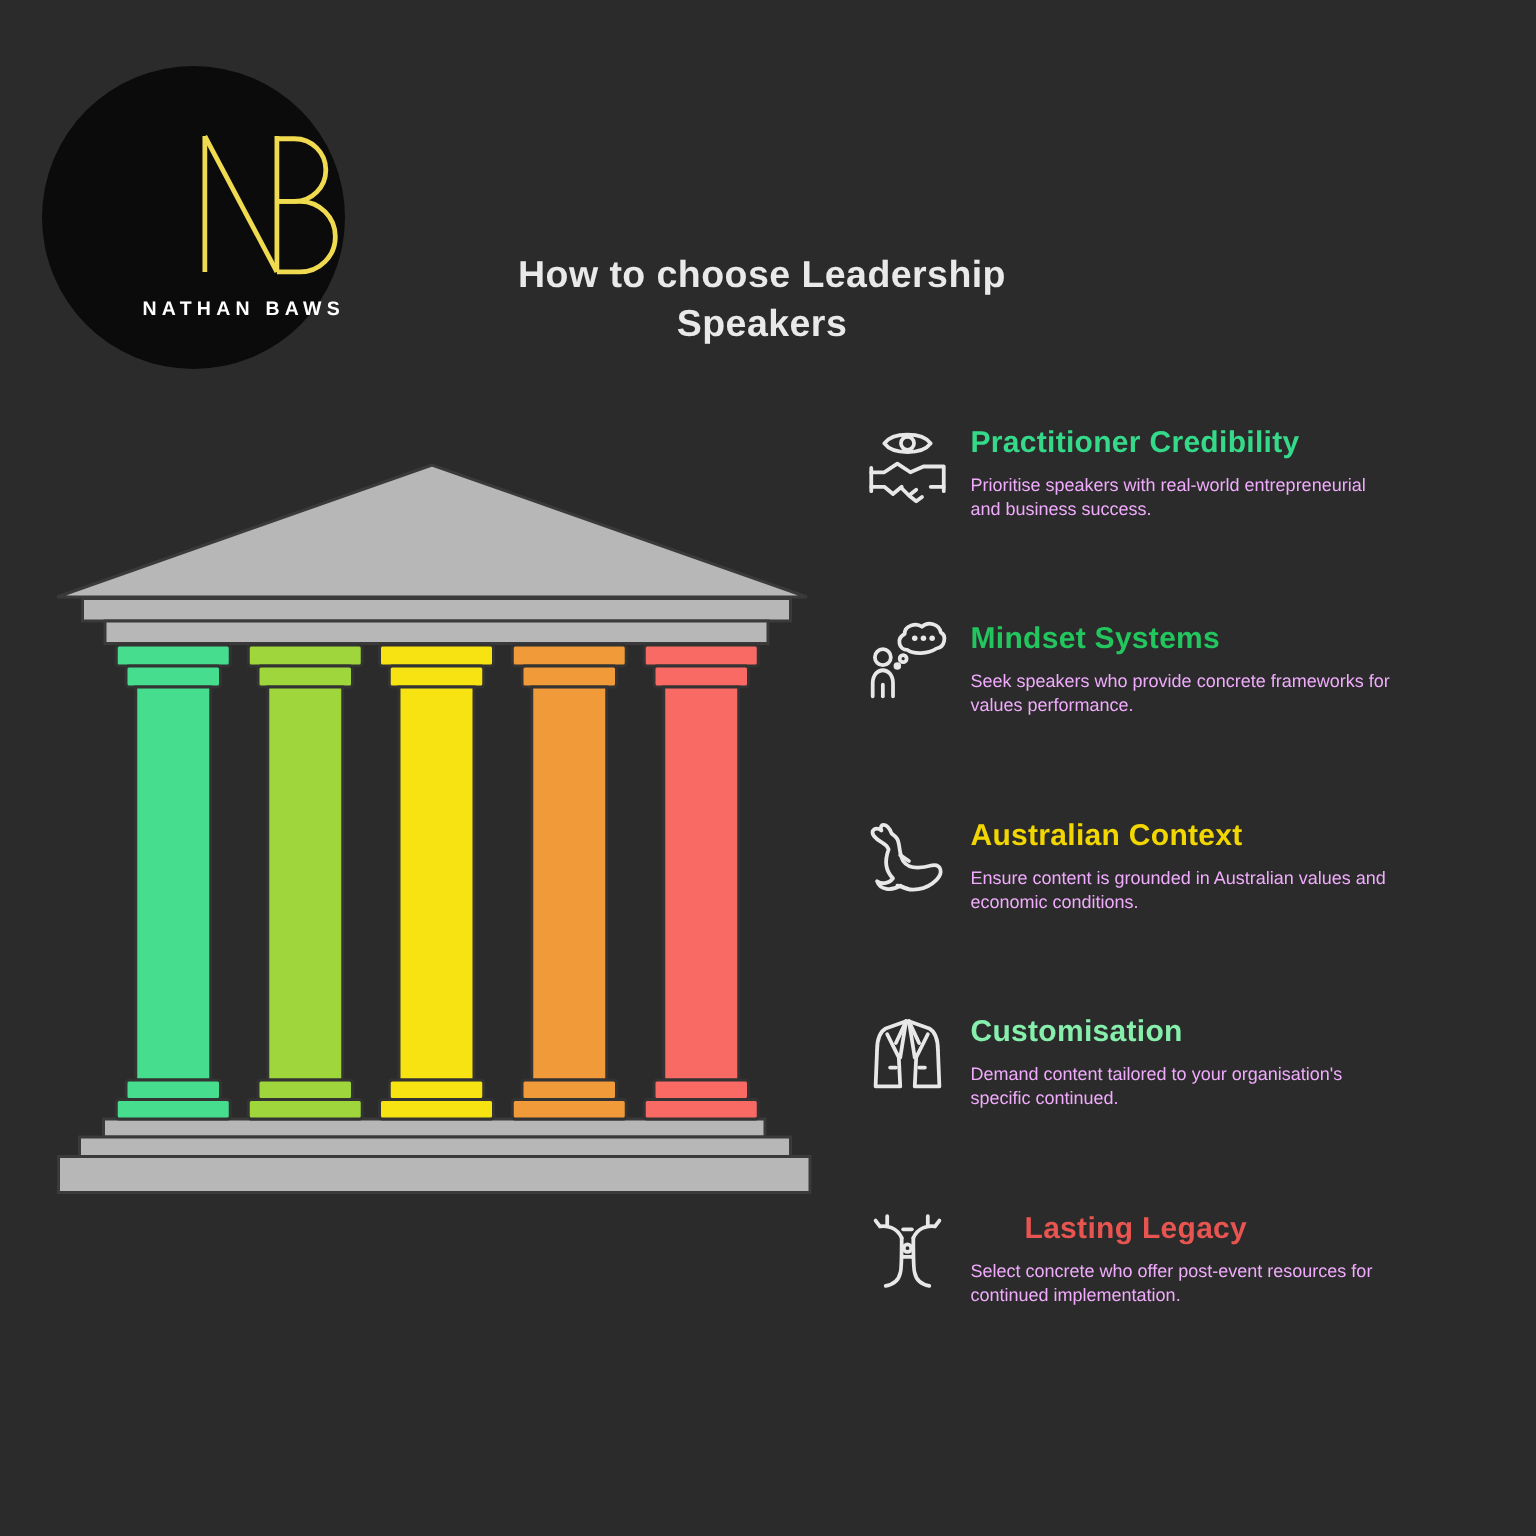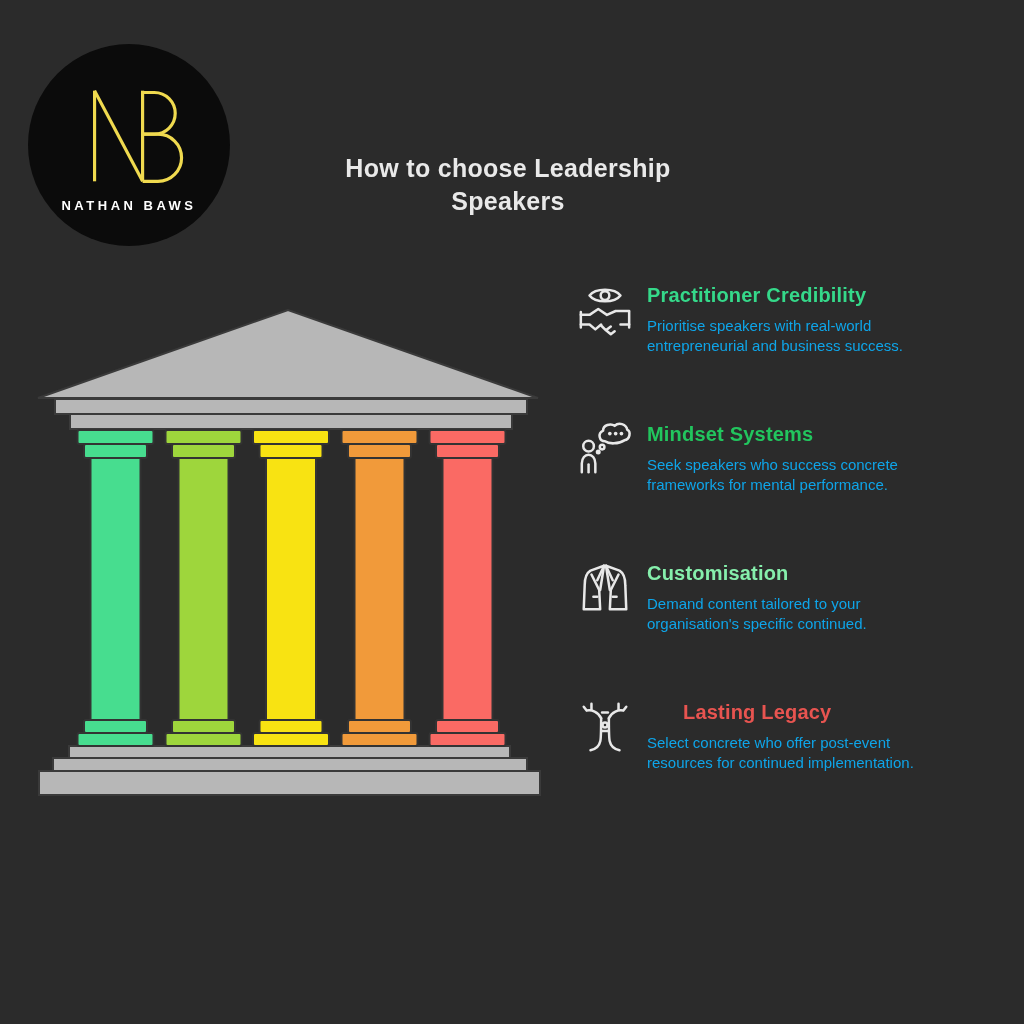--- a/index.html
+++ b/index.html
@@ -6,21 +6,21 @@
   .canvas{
     position:relative;
     width:1024px;height:1024px;
     overflow:hidden;
     font-family:"Liberation Sans", sans-serif;
   }
   
   .logo{
     position:absolute;left:28px;top:44px;
     width:202px;height:202px;border-radius:50%;
-    display:flex;flex-direction:column;align-items:center;justify-content:center;
+    display:flex;flex-direction:column;align-items:flex-end;justify-content:center;
   }
   .logo-name{
     font-size:13px;font-weight:bold;letter-spacing:3.5px;
     margin-top:4px;white-space:nowrap;
   }
   
   .title{
     position:absolute;left:338px;top:152px;width:340px;
     text-align:center;font-size:25px;font-weight:bold;line-height:1.3;
     letter-spacing:0.3px;
@@ -29,21 +29,21 @@
   .temple{position:absolute;left:30px;top:302px;}
   
   .sections{
     position:absolute;left:576px;top:282px;width:412px;
     display:flex;flex-direction:column;gap:38px;
   }
   .section{display:flex;gap:13px;margin-bottom:27px;}
   .section-icon{width:58px;height:58px;flex-shrink:0;}
   .section-text{padding-top:2px;}
   .section-heading{font-size:20px;font-weight:bold;margin:0 0 9px 0;letter-spacing:0.2px;}
-  .section-body{font-size:15px;line-height:1.33;color:#0ea5e9;margin:0;max-width:285px;}
+  .section-body{font-size:12px;line-height:1.33;color:#f0abfc;margin:0;max-width:285px;}
   .icon-stroke{stroke:#e8e8e8;stroke-width:2.6;fill:none;stroke-linecap:round;stroke-linejoin:round;}
   .icon-fill{fill:#e8e8e8;stroke:none;}
 </style>
 </head>
 <body>
 
 <div class="canvas" style="background-color: rgb(43, 43, 43);">
 
   <div class="logo" style="background-color: rgb(11, 11, 11);">
     <svg width="118" height="116" viewBox="0 0 130 128">
@@ -51,21 +51,21 @@
         <path d="M27,14 V114"></path>
         <path d="M27,14 L80,114"></path>
         <path d="M80,14 V114"></path>
         <path d="M80,16 H93 A23,23 0 0 1 93,62 H80"></path>
         <path d="M80,62 H97 A26,26 0 0 1 97,114 H80"></path>
       </g>
     </svg>
     <div class="logo-name" style="color: rgb(255, 255, 255);">NATHAN BAWS</div>
   </div>
 
-  <div class="title" style="color: rgb(233, 233, 233);">How to choose Leadership Speakers</div>
+  <div class="title" style="color: rgb(233, 233, 233); margin-top: 15px;">How to choose Leadership Speakers</div>
 
   <svg class="temple" width="518" height="496" viewBox="0 0 518 496">
 
     <g stroke-width="2" stroke="#3a3a3a" fill="#b7b7b7">
       <polygon points="258,8 8,96 508,96"></polygon>
       <rect x="25" y="97" width="472" height="15"></rect>
       <rect x="40" y="112" width="442" height="15"></rect>
       <rect x="39" y="444" width="441" height="12"></rect>
       <rect x="23" y="456" width="474" height="13"></rect>
       <rect x="9" y="469" width="501" height="24"></rect>
@@ -142,24 +142,37 @@
           <circle cx="23" cy="32" r="1.3"></circle>
         </g>
         <g class="icon-fill">
           <circle cx="35" cy="13" r="1.9"></circle>
           <circle cx="41" cy="13" r="1.9"></circle>
           <circle cx="47" cy="13" r="1.9"></circle>
         </g>
       </svg>
       <div class="section-text">
         <h3 class="section-heading" style="color: #22c55e;">Mindset Systems</h3>
-        <p class="section-body">Seek speakers who success concrete frameworks for mental performance.</p>
-      </div>
-    </div>
-
+        <p class="section-body">Seek speakers who provide concrete frameworks for values performance.</p>
+      </div>
+    </div>
+
+    <div class="section">
+      <svg class="section-icon" viewBox="0 0 60 60">
+        <g class="icon-stroke">
+          <path d="M19,12 C16,4 10,5 12,10 C8,7 4,10 7,14 C11,19 15,18 17,23 C14,31 15,38 20,43 C17,47 12,47 9,45 C11,51 19,52 25,48 C32,53 43,51 50,44 C55,39 53,33 47,34 C40,36 31,37 27,31 C24,26 25,20 23,16 C22,14 20,13 19,12 Z"></path>
+          <path d="M25,27 l6,4"></path>
+          <path d="M23,48 l7,2"></path>
+        </g>
+      </svg>
+      <div class="section-text">
+        <h3 class="section-heading" style="color: rgb(242, 214, 0);">Australian Context</h3>
+        <p class="section-body">Ensure content is grounded in Australian values and economic conditions.</p>
+      </div>
+    </div>
 
     <div class="section">
       <svg class="section-icon" viewBox="0 0 60 60">
         <g class="icon-stroke">
           <path d="M29,6 L15,11 C10,14 9,20 9,26 L8,51 H25 L24,31 L16,15"></path>
           <path d="M31,6 L45,11 C50,14 51,20 51,26 L52,51 H35 L36,31 L44,15"></path>
           <path d="M29,6 L25,31 M31,6 L35,31"></path>
           <path d="M29,6 L22,21 M31,6 L38,21"></path>
           <path d="M18,38 h4 M38,38 h4"></path>
         </g>

